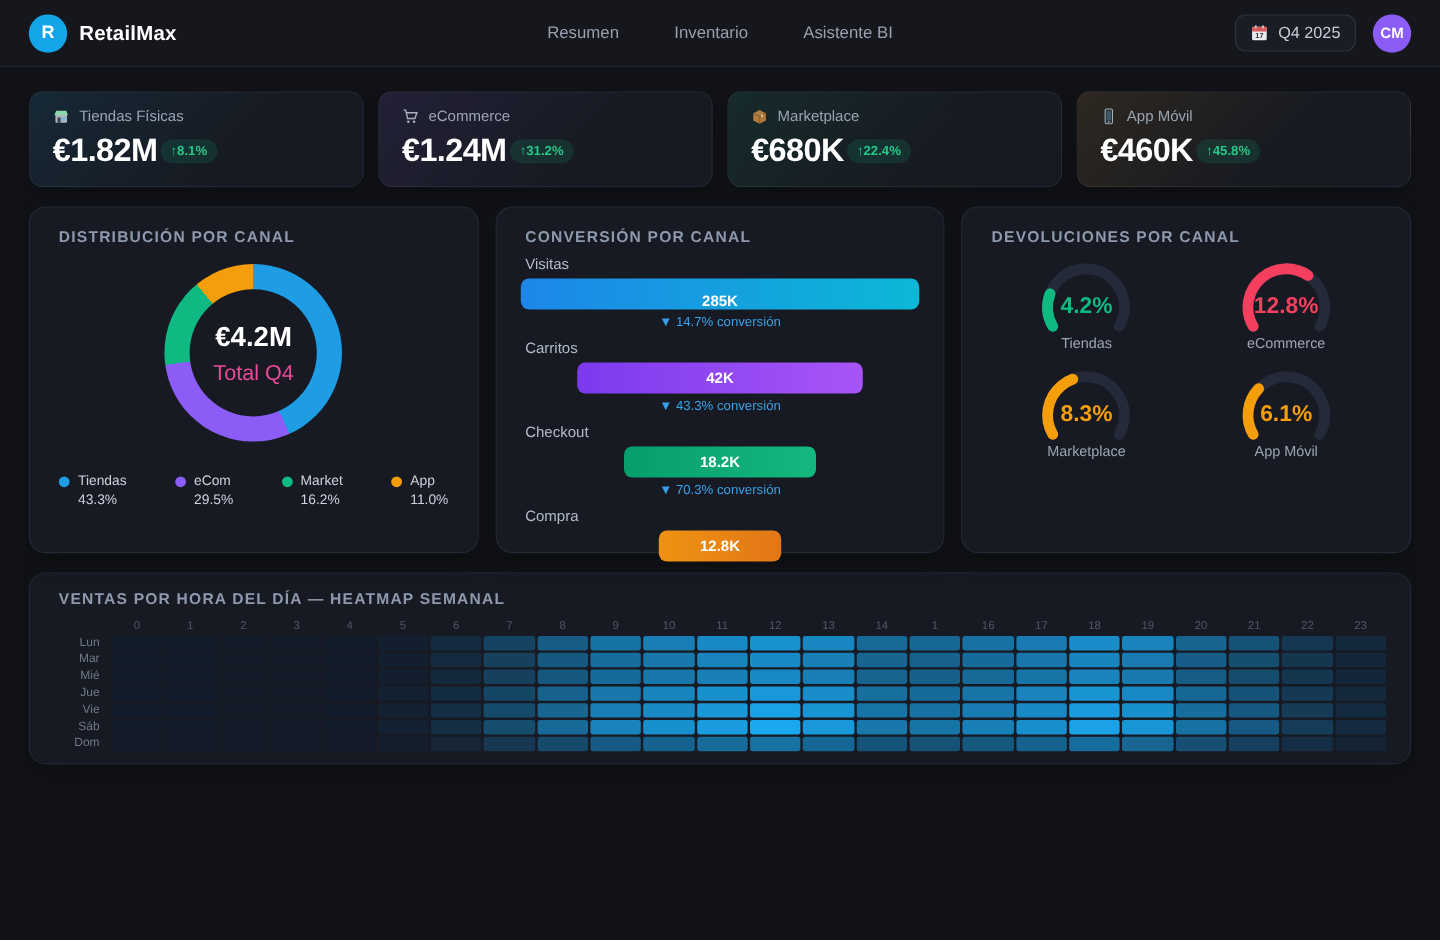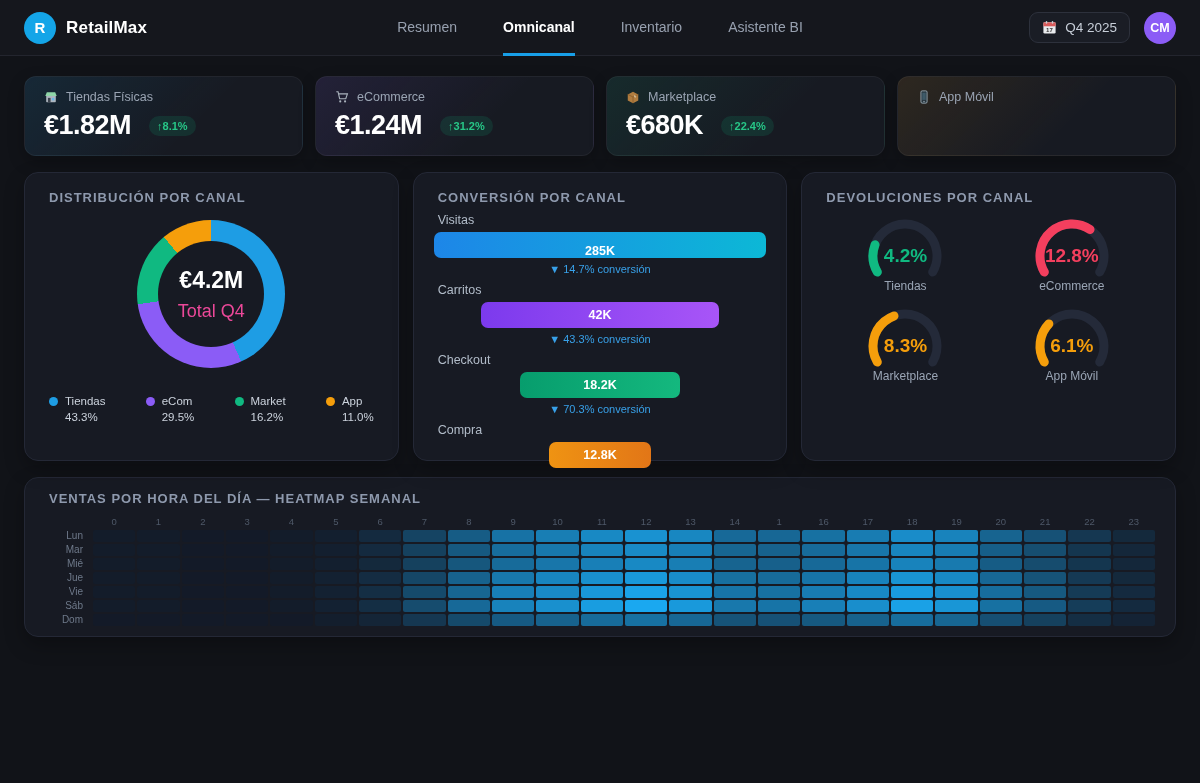--- a/index.html
+++ b/index.html
@@ -47,21 +47,21 @@
   }
   
   main { padding:20px 24px 0; }
   .kpi-row { display:grid; grid-template-columns:repeat(4,1fr); gap:12px; }
   .kpi {
     height:80px; border-radius:12px; padding:13px 19px;
     background:#171a22; border:1px solid rgba(255,255,255,.05);
     box-shadow:0 6px 16px rgba(0,0,0,.25);
   }
   .kpi-label { display:flex; align-items:center; gap:8px; font-size:12.5px; color:#9aa4b3; }
-  .kpi-value-row { display:flex; align-items:center; gap:18px; margin-top:6px; }
+  .kpi-value-row { display:flex; align-items:center; gap:3px; margin-top:6px; }
   .kpi-value { font-size:27px; font-weight:800; color:#fff; letter-spacing:-.5px; }
   .badge {
     font-size:11px; font-weight:700; color:#27c687;
     background:rgba(16,185,129,.14); border-radius:999px; padding:4px 8px;
   }
   .panel-row { display:grid; grid-template-columns:1fr 1fr 1fr; gap:14px; margin-top:16px; }
   .panel {
     background:#171a23; border:1px solid #242836; border-radius:14px;
     padding:17px 20px; box-shadow:0 8px 20px rgba(0,0,0,.28);
   }
@@ -108,21 +108,20 @@
 
 <header>
   <div class="brand">
     <div class="logo">
         <span>R</span>
       </div>
     <span class="brand-name">RetailMax</span>
   </div>
   <nav id="nav">
       <div class="nav-item">Resumen</div>
-      <div class="nav-item active">Omnicanal</div>
       <div class="nav-item">Inventario</div>
       <div class="nav-item">Asistente BI</div>
     </nav>
   <div class="header-right">
     <button class="chip">
       <span style="display:flex;">
         <svg width="15" height="15" viewBox="0 0 16 16">
           <rect x="1.5" y="2.5" width="13" height="12" rx="1.5" fill="#e9ebee"></rect>
           <rect x="1.5" y="2.5" width="13" height="4.2" fill="#d95b5b"></rect>
           <rect x="4" y="1" width="1.6" height="3" rx="0.8" fill="#c9cdd3"></rect>
@@ -191,20 +190,24 @@
       <div class="kpi" style="background: linear-gradient(135deg, rgba(245, 158, 11, 0.1), rgba(0, 0, 0, 0) 62%), rgb(23, 26, 34);">
         <div class="kpi-label">
           <span style="display: flex;">
             <svg width="14" height="14" viewBox="0 0 16 16">
               <rect x="4.5" y="1" width="7" height="14" rx="1.4" fill="#27343c" stroke="#9fb0ba" stroke-width="1"></rect>
               <rect x="6" y="3" width="4" height="8.3" fill="#3e5a68"></rect>
               <circle cx="8" cy="13" r="0.8" fill="#9fb0ba"></circle>
             </svg>
           </span>
           <span>App Móvil</span>
+        </div>
+        <div class="kpi-value-row">
+          <span class="kpi-value">€460K</span>
+          <span class="badge">↑45.8%</span>
         </div>
       </div>
     </section>
 
   <section class="panel-row">
     <div class="panel">
       <h3>DISTRIBUCIÓN POR CANAL</h3>
       <div class="donut-wrap">
         <div class="donut" id="donut" style="background: conic-gradient(rgb(30, 157, 228) 0%, rgb(30, 157, 228) 43.3%, rgb(139, 92, 246) 43.3%, rgb(139, 92, 246) 72.8%, rgb(16, 185, 129) 72.8%, rgb(16, 185, 129) 89%, rgb(245, 158, 11) 89%, rgb(245, 158, 11) 100%);">
           <div class="donut-hole">

